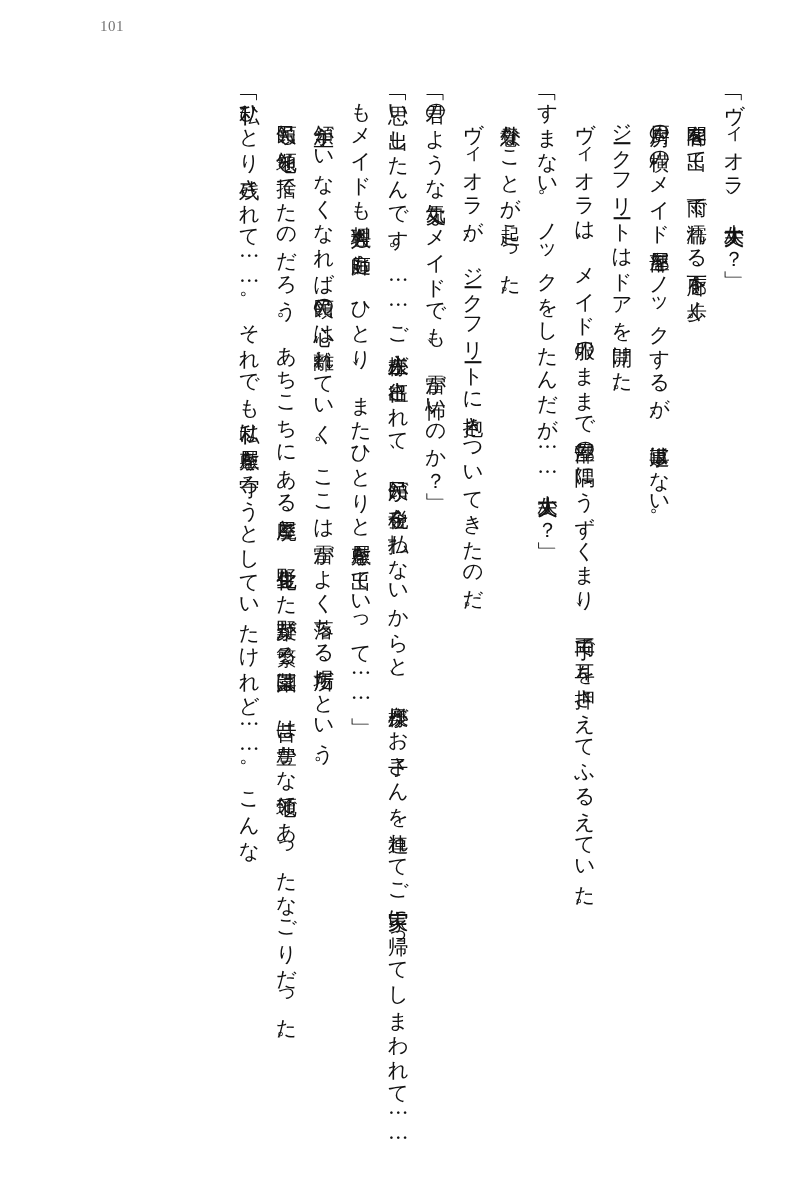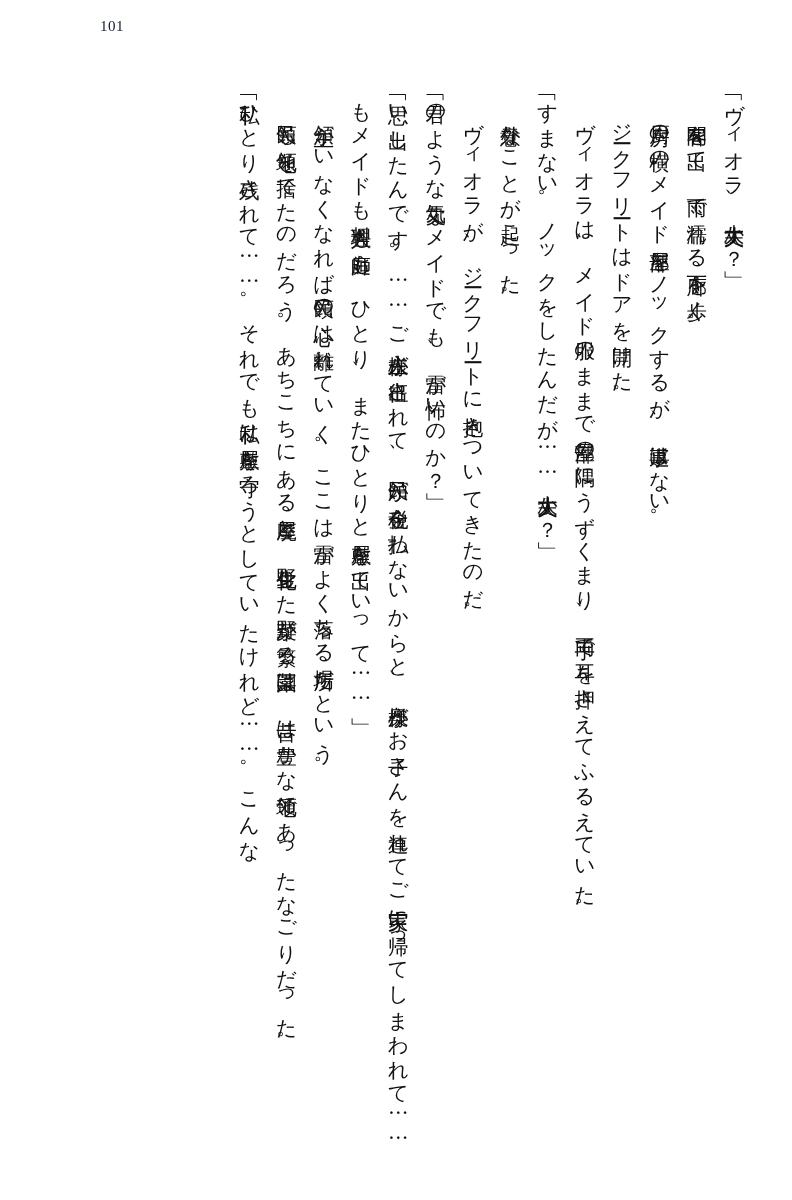--- a/index.html
+++ b/index.html
@@ -20,21 +20,21 @@
     height: 1200px;
     background: #ffffff;
     box-sizing: border-box;
   }
   .page-number {
     position: absolute;
     top: 18px;
     left: 100px;
     font-size: 15px;
     font-family: "Liberation Serif", "DejaVu Serif", serif;
-    color: #0f172a;
+    color: #737373;
     letter-spacing: 0.5px;
   }
   .body-text {
     position: absolute;
     top: 88px;
     left: 52px;
     width: 700px;
     height: 1060px;
     
     writing-mode: vertical-rl;

